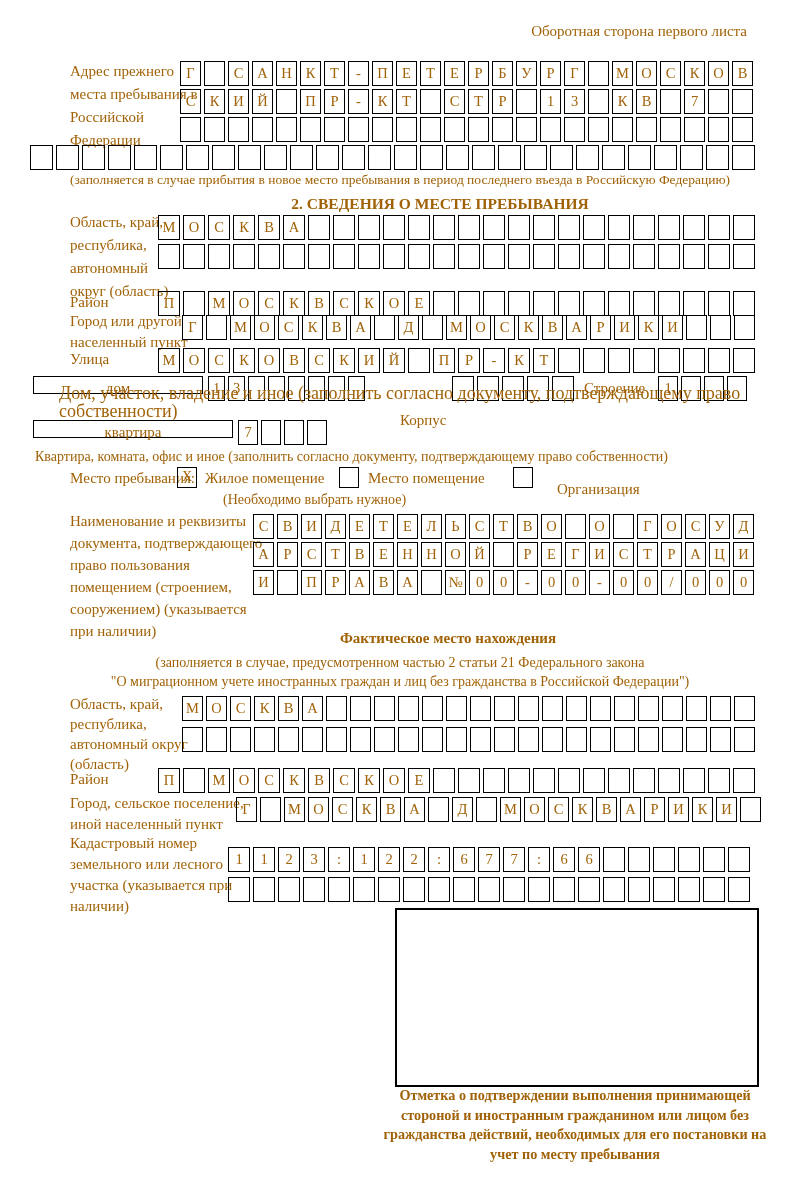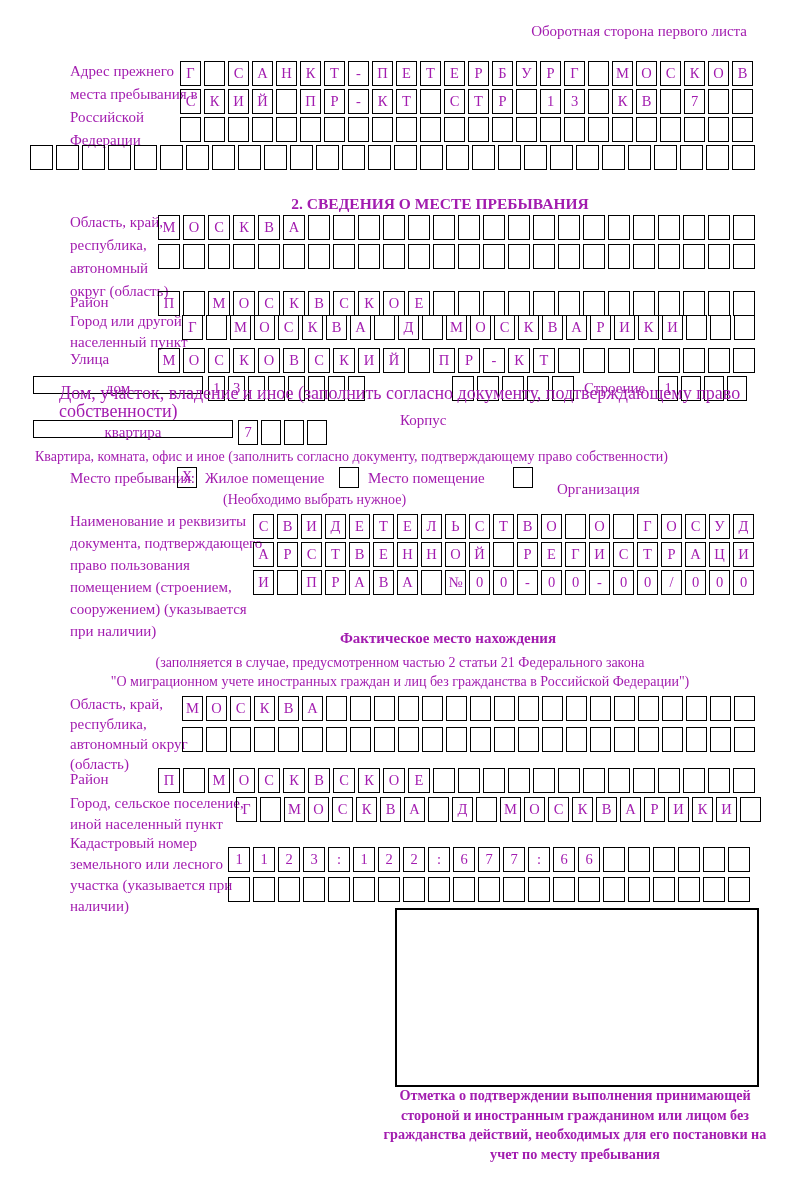--- a/index.html
+++ b/index.html
@@ -1,17 +1,17 @@
 <!DOCTYPE html>
 <html><head>
 <meta charset="utf-8">
 <style>
   html,body{margin:0;padding:0;background:#fff;}
   .page{position:relative;width:800px;height:1180px;background:#ffffff;
-        font-family:"Liberation Serif",serif;color:#a21caf;overflow:hidden;}
+        font-family:"Liberation Serif",serif;color:#a16207;overflow:hidden;}
   .lbl{position:absolute;font-size:15px;line-height:23px;}
   .nw{white-space:nowrap;}
   .cap{position:absolute;font-size:13.5px;line-height:18px;}
   .center{left:0;width:800px;text-align:center;}
   .title{position:absolute;font-weight:bold;font-size:15.5px;padding-left:40px;}
   .boxrow{position:absolute;display:flex;}
   .cb{flex:none;box-sizing:border-box;width:21px;height:25px;border:1.6px solid #000;
       margin-right:3px;text-align:center;font-size:14.5px;line-height:22px;}
   .p25 .cb{width:22px;}
   .p26 .cb{width:23px;}
@@ -133,20 +133,21 @@
       <span class="cb"></span>
       <span class="cb"></span>
       <span class="cb"></span>
       <span class="cb"></span>
       <span class="cb"></span>
       <span class="cb"></span>
       <span class="cb"></span>
       <span class="cb"></span>
       <span class="cb"></span>
     </div>
+  <div class="cap center" style="top:171px;">(заполняется в случае прибытия в новое место пребывания в период последнего въезда в Российскую Федерацию)</div>
 
   <div class="title center" style="top:195px;">2. СВЕДЕНИЯ О МЕСТЕ ПРЕБЫВАНИЯ</div>
 
   <div class="lbl" style="left:70px;top:211px;width:112px;">Область, край, республика, автономный округ (область)</div>
   <div class="boxrow p25" style="left:158px;top:215px;">
       <span class="cb">М</span>
       <span class="cb">О</span>
       <span class="cb">С</span>
       <span class="cb">К</span>
       <span class="cb">В</span>

